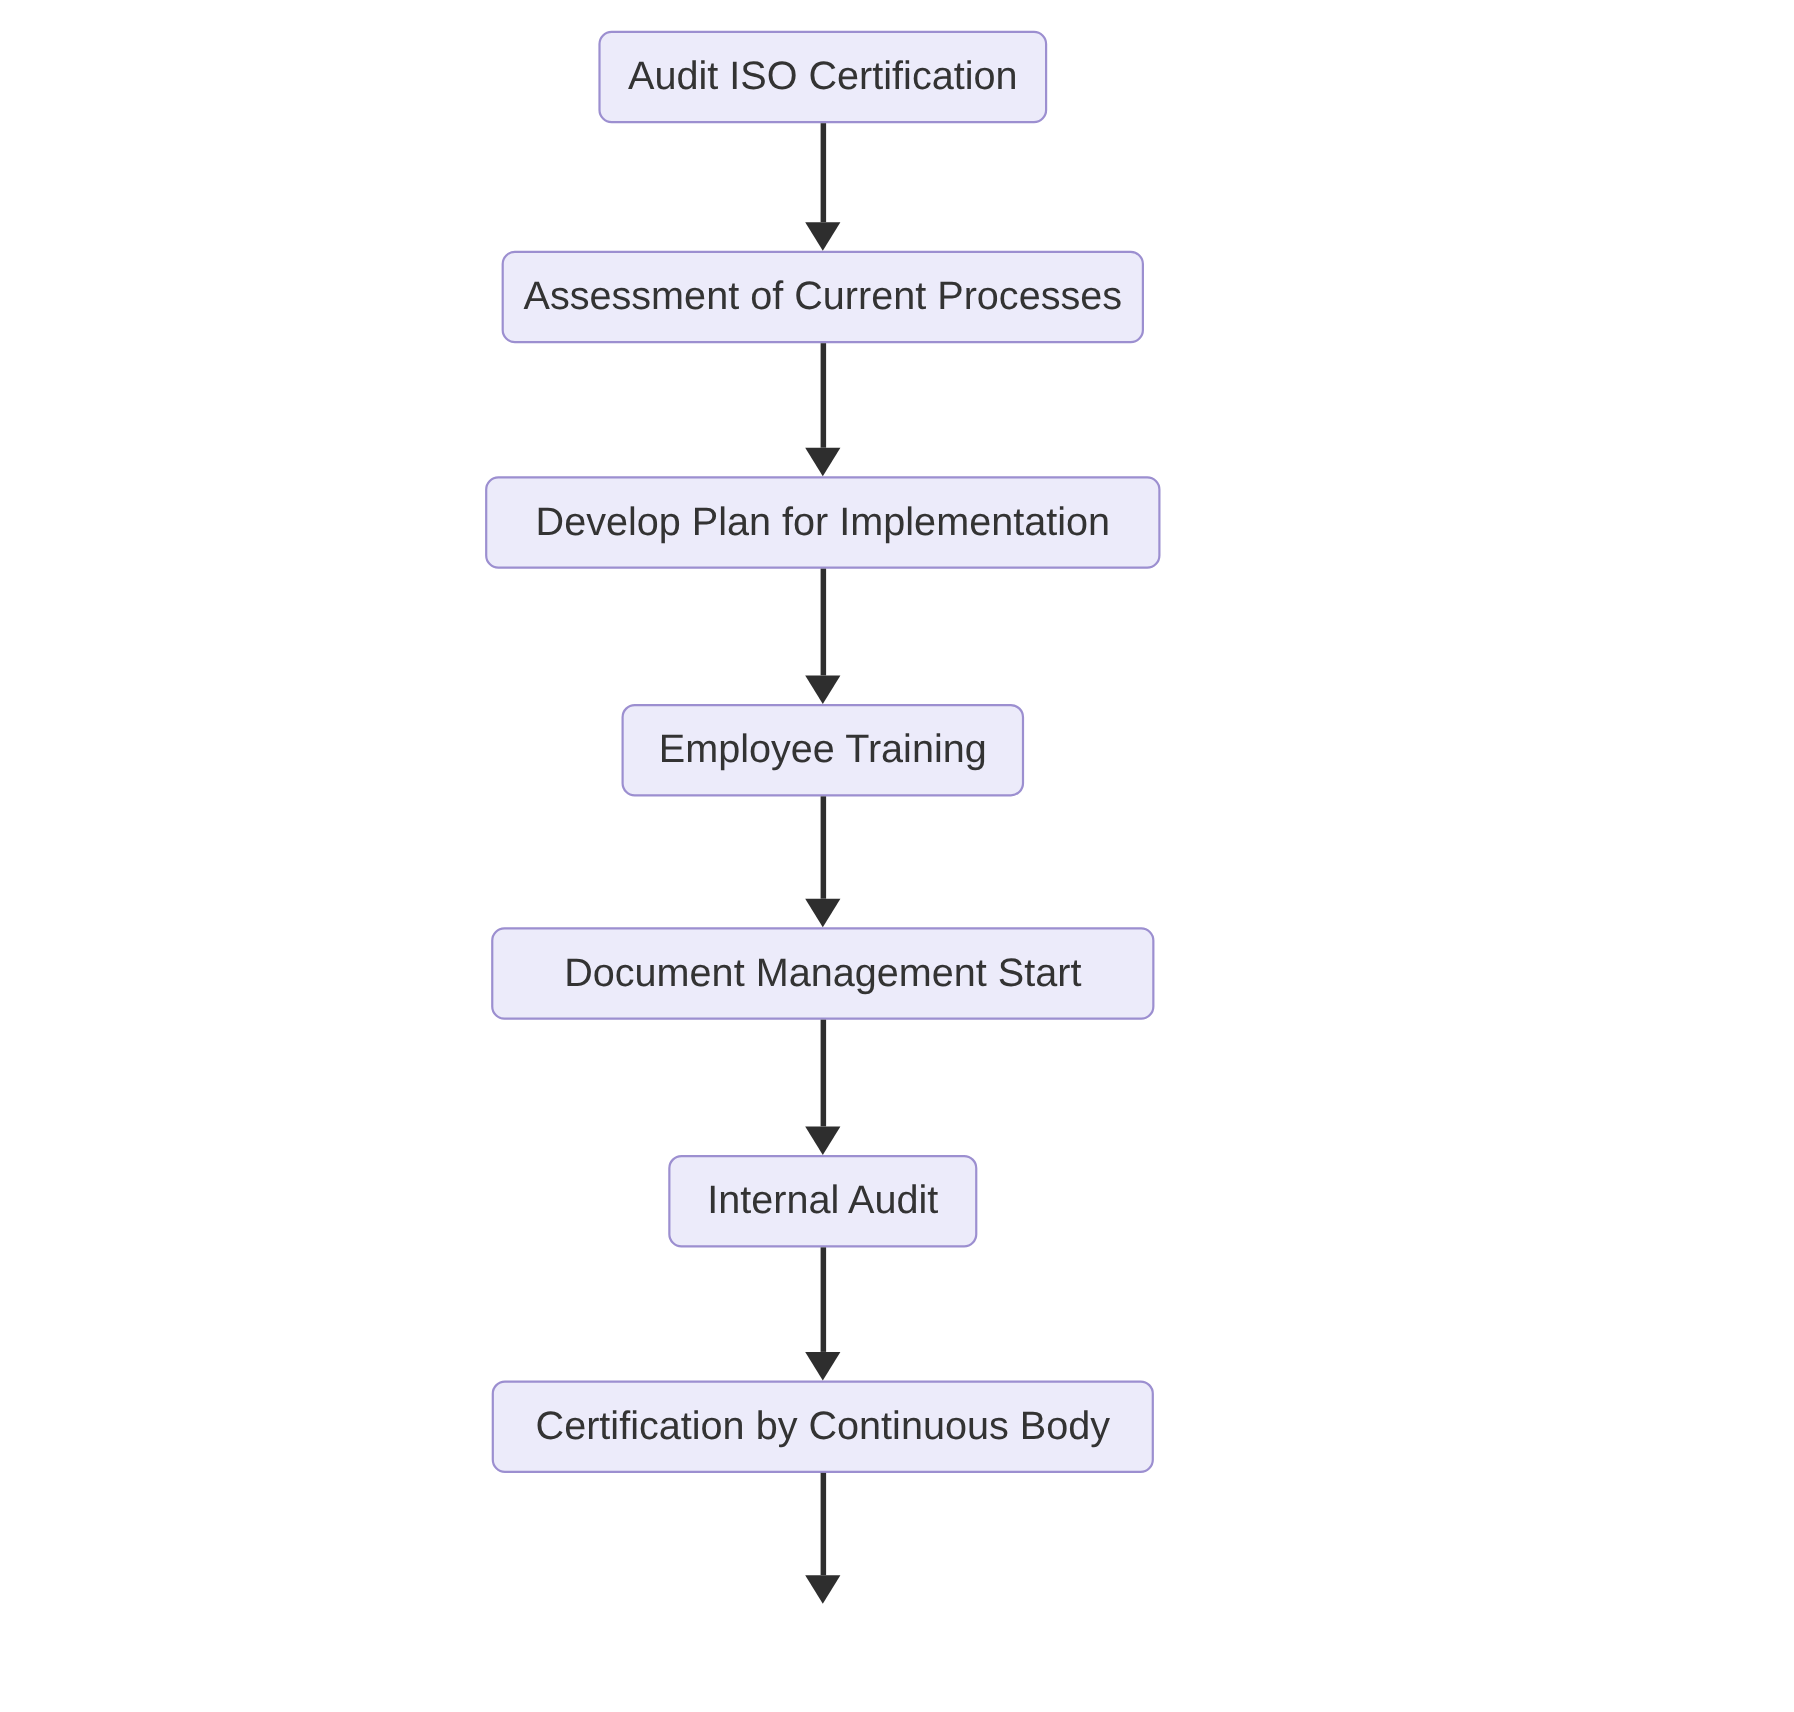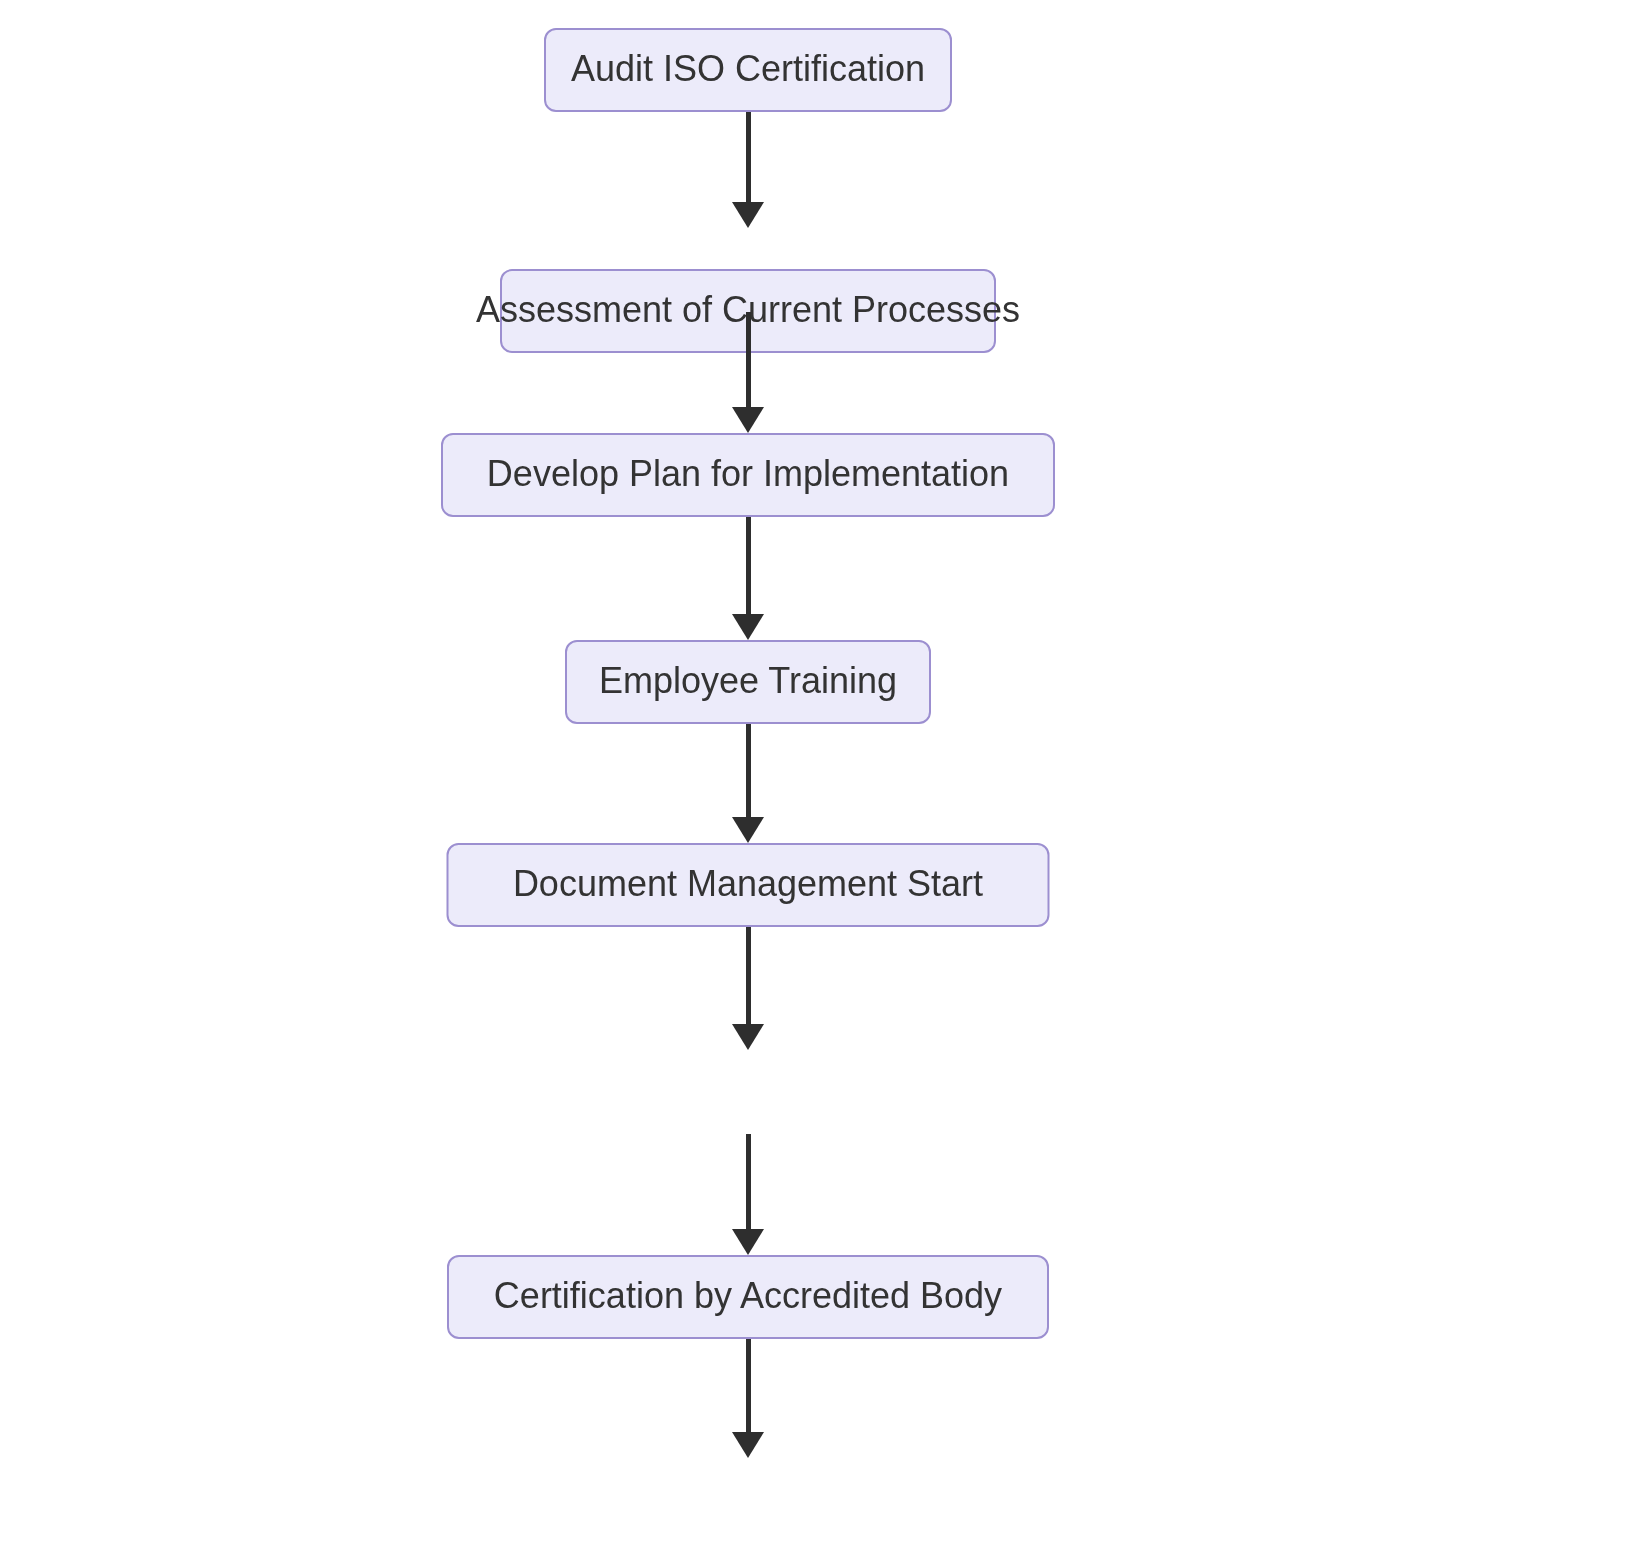--- a/index.html
+++ b/index.html
@@ -59,39 +59,42 @@
 </style>
 </head>
 <body>
 
 <div class="canvas">
 
   <div class="node" style="top:28px;  width:408px;">
     <span class="node-label">Audit ISO Certification</span>
   </div>
 
-  <div class="node" style="top:228px; width:496px;margin-top:41px;">
+  <div class="node" style="top:228px; width:584px;">
     <span class="node-label">Assessment of Current Processes</span>
   </div>
 
   <div class="node" style="top:433px; width:614px;">
     <span class="node-label">Develop Plan for Implementation</span>
   </div>
 
   <div class="node" style="top:640px; width:366px;">
     <span class="node-label">Employee Training</span>
   </div>
 
   <div class="node" style="top:843px; width:603px;">
     <span class="node-label">Document Management Start</span>
   </div>
 
+  <div class="node" style="top:1050px; width:281px;">
+    <span class="node-label">Internal Audit</span>
+  </div>
 
   <div class="node" style="top:1255px; width:602px;">
-    <span class="node-label">Certification by Accredited Body</span>
+    <span class="node-label">Certification by Continuous Body</span>
   </div>
 
 
   <div class="arrow" style="top:112px;  height:116px;">
     <div class="arrow-line"></div>
     <div class="arrow-head"></div>
   </div>
 
   <div class="arrow" style="top:312px;  height:121px;">
     <div class="arrow-line"></div>

